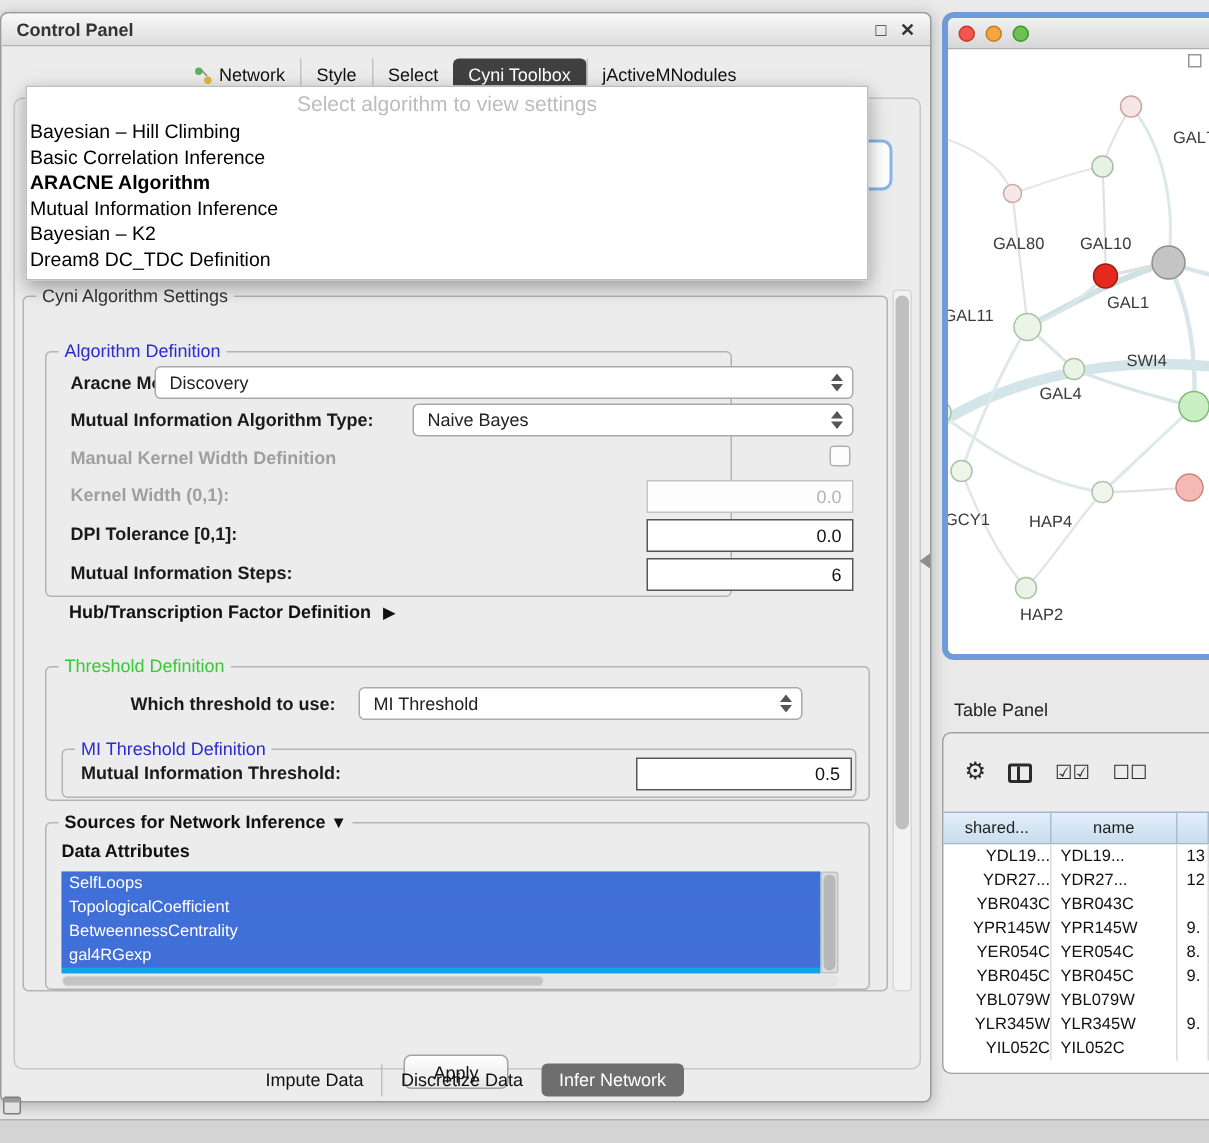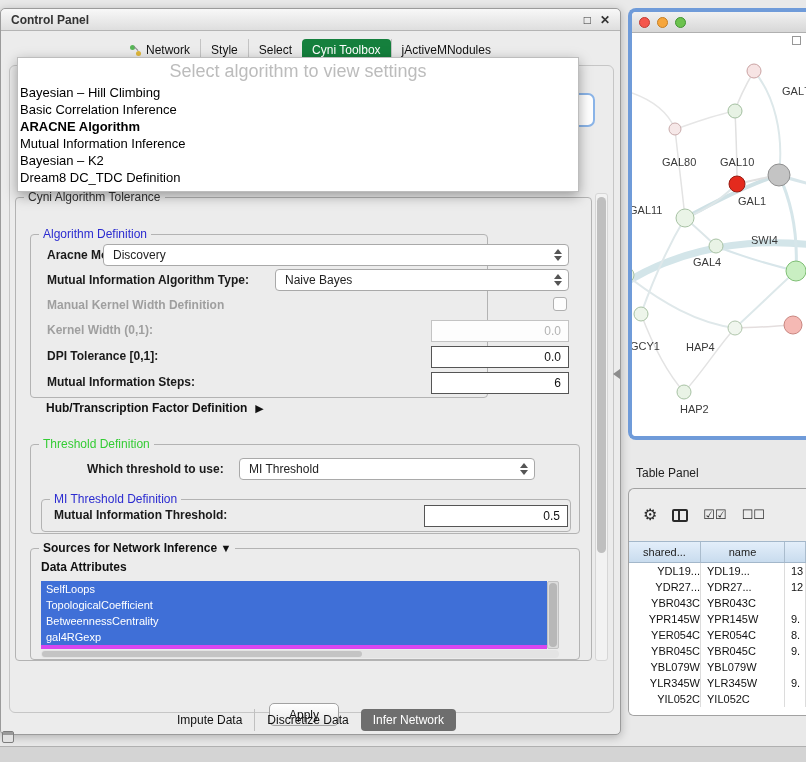--- a/index.html
+++ b/index.html
@@ -13,32 +13,32 @@
     border-radius:5px 5px 0 0; display:flex; align-items:center; padding:0 10px; }
   #cp-title { font-size:12px; font-weight:bold; color:#333; }
   .cp-win-icons { margin-left:auto; display:flex; gap:9px; color:#333; font-size:12px; }
   .cp-win-icons span { cursor:default; line-height:12px; }
   #cp-close { font-weight:bold; }
 
   
   #top-tab-bar { position:absolute; left:0; right:0; top:30px; display:flex; justify-content:center; z-index:3; }
   .tab { padding:4px 10px; font-size:12px; color:#111; display:flex; align-items:center; gap:5px; border-left:1px solid #c4c4c4; }
   .tab:first-child { border-left:none; }
-  .tab.selected { background:#15803d; color:#fff; border-radius:4px; border-left:none; }
+  .tab.selected { background:#404040; color:#fff; border-radius:4px; border-left:none; }
   .net-icon { width:11px; height:11px; position:relative; display:inline-block; }
   .net-icon::before { content:""; position:absolute; left:0; top:0; width:5px; height:5px; border-radius:50%; background:#57b757; box-shadow:6px 6px 0 #e0b83a; }
   .net-icon::after { content:""; position:absolute; left:3px; top:3px; width:6px; height:1px; background:#888; transform:rotate(45deg); }
 
   
   #outer-group { position:absolute; left:8px; top:56px; width:605px; height:648px; border:1px solid #c6c6c6; border-radius:6px; }
 
   
   #algo-popup { position:absolute; left:16px; top:48px; width:562px; background:#fff; border:1px solid #bdbdbd;
     box-shadow:0 4px 12px rgba(0,0,0,.35); z-index:10; padding-bottom:5px; }
-  #algo-popup .placeholder { color:#bcbcbc; text-align:center; font-size:18px; padding:3px 0 2px; }
+  #algo-popup .placeholder { color:#bcbcbc; text-align:center; font-size:14px; padding:3px 0 2px; }
   .popup-item { font-size:13px; height:17px; line-height:17px; padding-left:2px; color:#000; }
   .popup-item.bold { font-weight:bold; }
 
   
   #combo-fragment { position:absolute; left:556px; top:84px; width:38px; height:34px; background:#fff;
     border:2px solid #8ab4e8; border-radius:7px; z-index:5; }
 
   
   .group { position:absolute; border:1px solid #b3b3b3; border-radius:4px; }
   .group-label { position:absolute; top:-8px; left:8px; background:#ececec; padding:0 4px; font-size:12px; color:#333; white-space:nowrap; }
@@ -59,21 +59,21 @@
     display:flex; align-items:center; justify-content:flex-end; padding:0 7px; color:#111; }
   .field.disabled { color:#b3b3b3; border-color:#c3c3c3; background:#fdfdfd; }
 
   .checkbox { position:absolute; width:14px; height:14px; background:#fdfdfd; border:1px solid #b0b0b0; border-radius:3px; }
 
   #hub-row { position:absolute; left:30px; top:203px; font-size:12px; font-weight:bold; color:#111; display:flex; align-items:center; gap:8px; }
   .tri { font-size:11px; font-weight:normal; color:#111; }
 
   
   #data-attributes-subtitle { position:absolute; font-size:12px; font-weight:bold; color:#111; }
-  #data-attributes-list { position:absolute; left:10px; top:32px; width:506px; height:68px; background:#d946ef; overflow:hidden; }
+  #data-attributes-list { position:absolute; left:10px; top:32px; width:506px; height:68px; background:#0ea5e9; overflow:hidden; }
   .attr-row { height:16px; line-height:16px; font-size:11px; padding-left:5px; color:#111; }
   .attr-row.selected { background:#3f6fd7; color:#fff; }
   #attr-vscroll { position:absolute; left:516px; top:32px; width:12px; height:68px; background:#dcdcdc; border:1px solid #c2c2c2; border-radius:2px; }
   #attr-vscroll .thumb { position:absolute; left:1px; top:1px; width:8px; height:64px; background:#b8b8b8; border-radius:4px; }
   #attr-hscroll { position:absolute; left:10px; top:101px; width:518px; height:8px; background:#e4e4e4; border-radius:4px; }
   #attr-hscroll .thumb { position:absolute; left:1px; top:1px; width:320px; height:6px; background:#c4c4c4; border-radius:3px; }
 
   
   #settings-scrollbar { position:absolute; left:594px; top:184px; width:13px; height:468px; background:#f2f2f2; border:1px solid #d6d6d6; border-radius:3px; }
   #settings-scrollbar .thumb { position:absolute; left:1px; top:3px; width:9px; height:356px; background:#bfbfbf; border-radius:5px; }
@@ -171,21 +171,21 @@
         <div class="popup-item">Bayesian – K2</div>
         <div class="popup-item">Dream8 DC_TDC Definition</div>
       </div>
   </div>
 
   <div id="settings-scrollbar">
       <div class="thumb"></div>
     </div>
 
   <div class="group" style="left:14px; top:188px; width:577px; height:464px;">
-    <span class="group-label">Cyni Algorithm Tolerance</span>
+    <span class="group-label">Cyni Algorithm Settings</span>
 
     <div class="group" style="left:14px; top:36px; width:458px; height:164px;">
       <span class="group-label blue">Algorithm Definition</span>
 
       <span class="row-label" style="left:16px; top:13px;">Aracne Mode:</span>
       <div class="combo" style="left:72px; top:9px; width:466px;">
         <span>Discovery</span>
         <span class="arrows"></span>
       </div>
 

